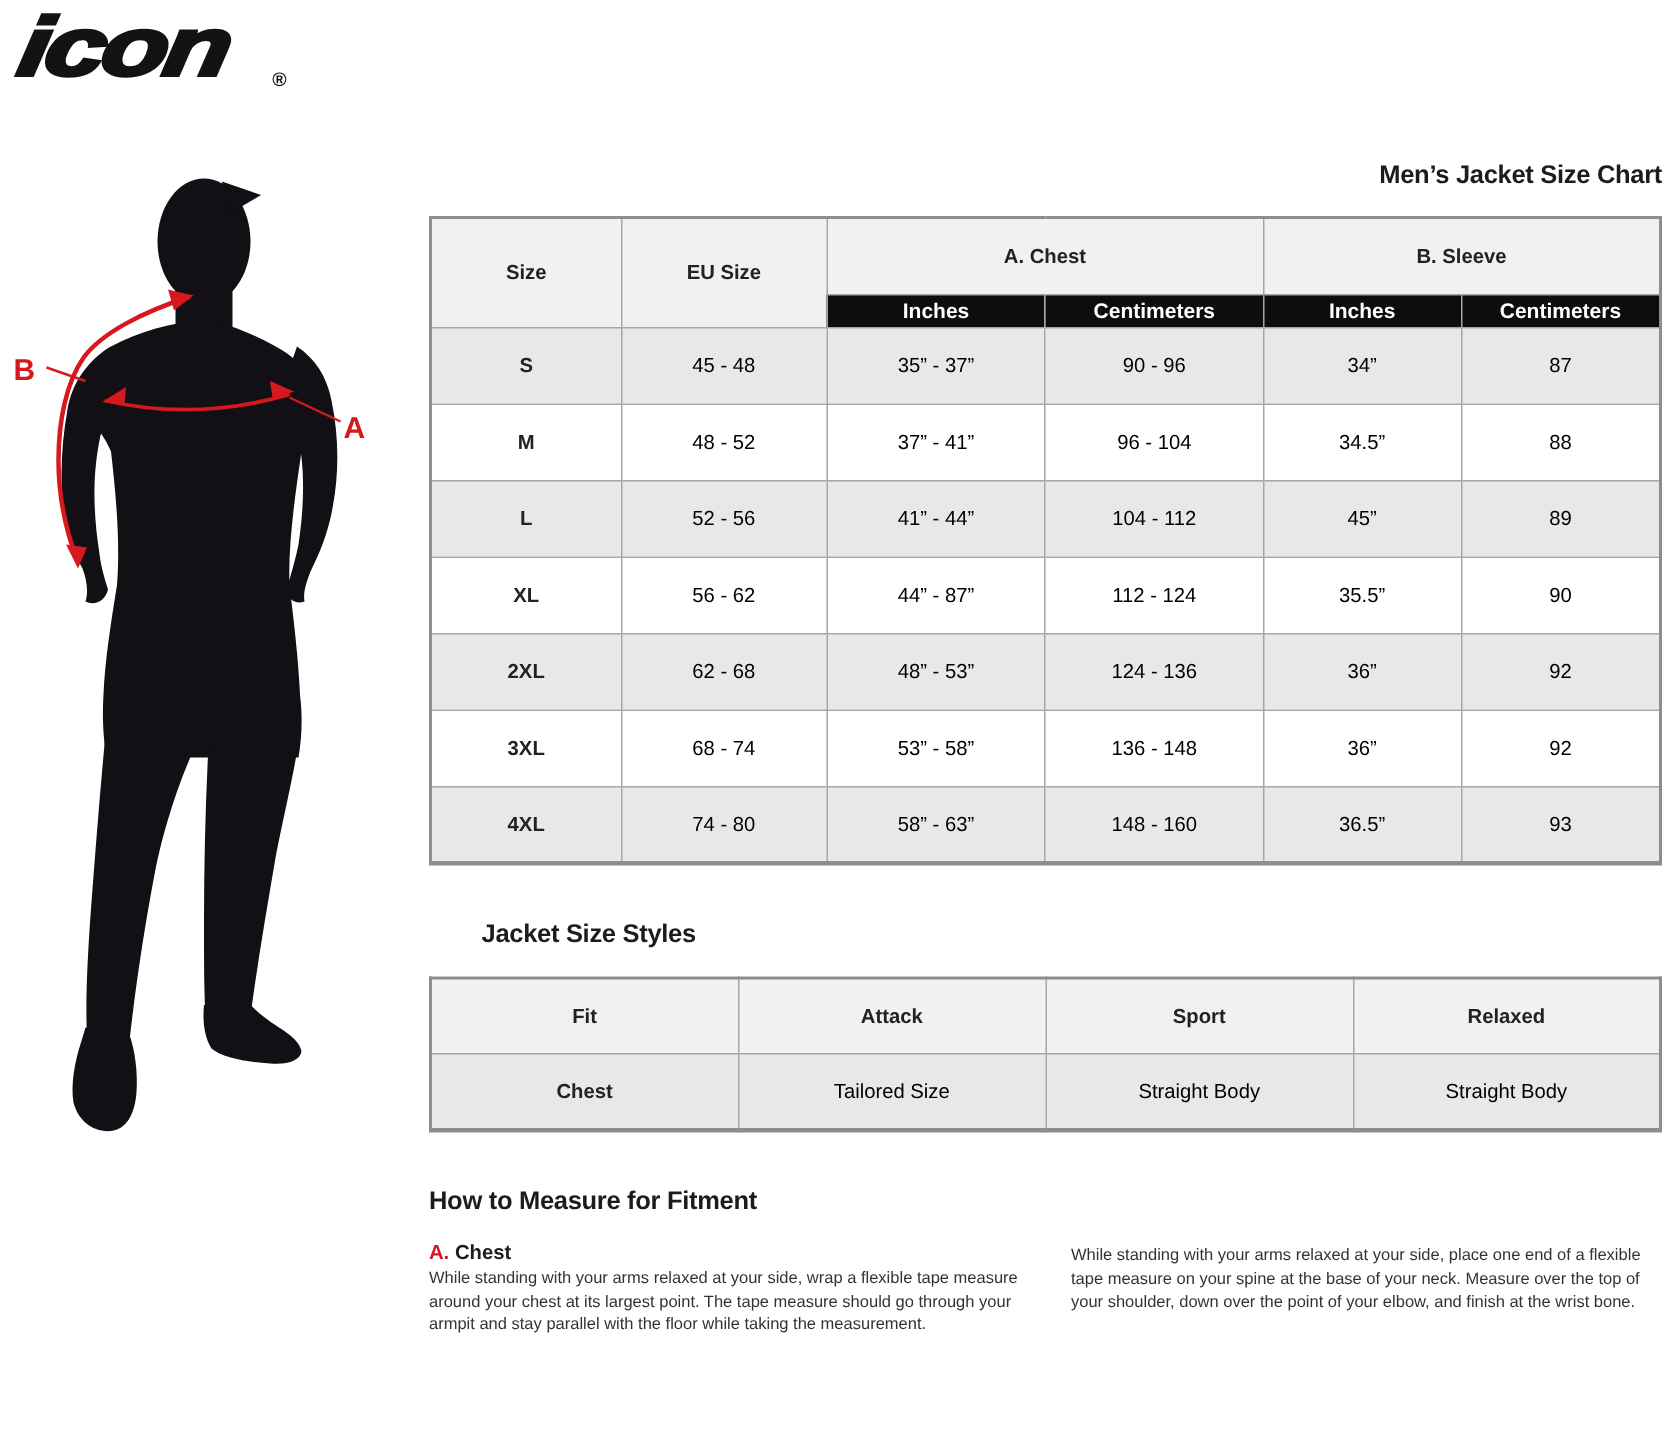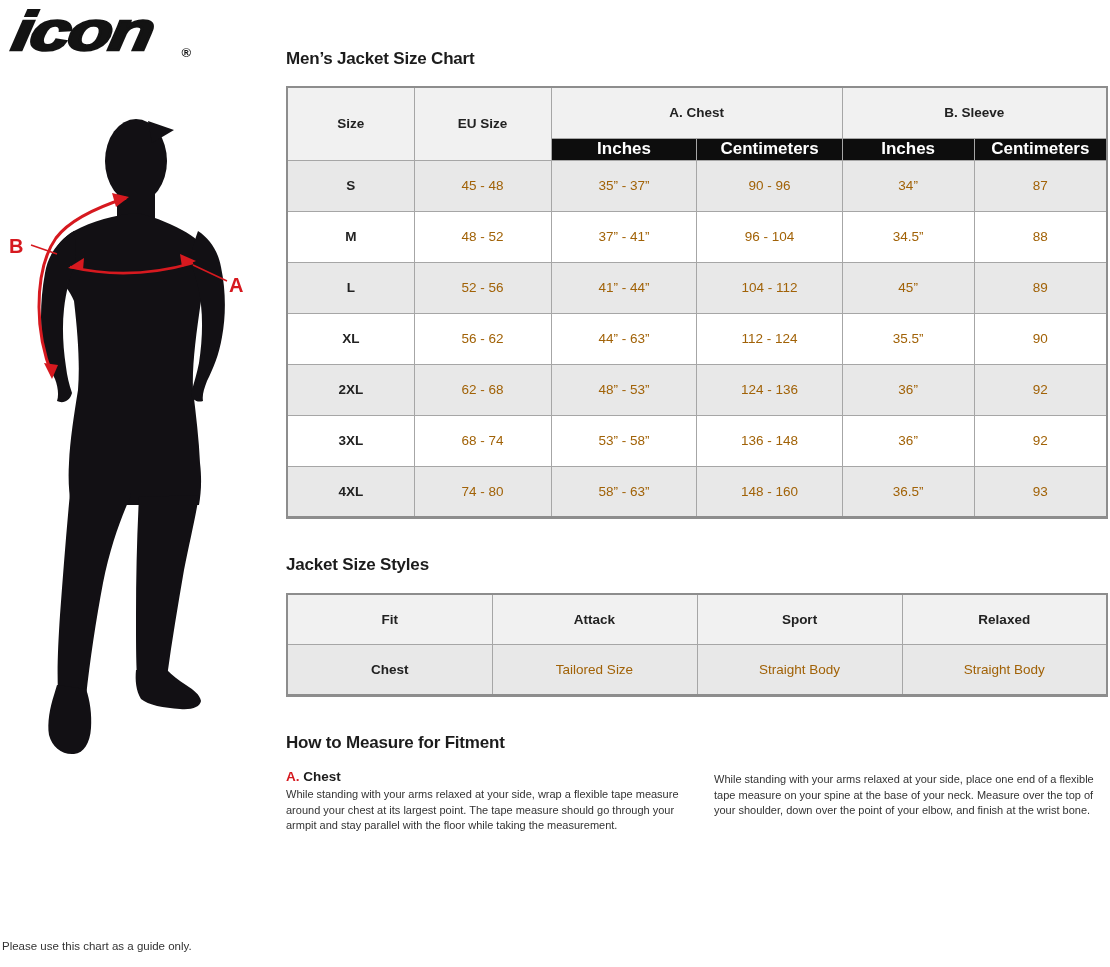--- a/index.html
+++ b/index.html
@@ -19,35 +19,35 @@
   }
   .logo-reg { position: absolute; right: -78px; bottom: 6px; font-size: 13px; font-weight: bold; color: #131313; }
 
   
   .figure-svg { position: absolute; left: 0; top: 95px; width: 285px; height: 690px; }
   .fig-label { font-weight: bold; font-size: 20px; }
 
   
   .content { position: absolute; left: 286px; top: 0; width: 822px; }
   h2.sec-title { font-size: 17px; font-weight: bold; color: #1c1c1c; letter-spacing: -0.2px; }
-  .t1-title { margin-top: 49px; }
+  .t1-title { margin-top: 107px; text-align: right; }
   .t1 { margin-top: 17px; }
-  .t2-title { margin-top: 36px; }
+  .t2-title { margin-top: 36px; margin-left: 35px; }
   .t2 { margin-top: 18px; }
   .t3-title { margin-top: 36px; font-size: 18px; }
   .measure-cols { margin-top: 16px; display: flex; justify-content: space-between; }
 
   table { width: 822px; border-collapse: collapse; table-layout: fixed;
           border: 2px solid #8d8d8d; border-bottom-width: 3px; }
   th, td { border: 1px solid #a6a6a6; text-align: center; vertical-align: middle; }
   th.hdr { background: #f1f1f1; font-size: 13.5px; font-weight: bold; color: #222; }
   .size-table .hdr-main { height: 51px; }
   .size-table .hdr-span { height: 51px; }
-  .size-table th.black { background: #0d0d0d; color: #fff; font-size: 17px; font-weight: bold; height: 22px; }
-  td { height: 51px; font-size: 13.5px; color: #a16207; background: #fff; }
+  .size-table th.black { background: #0d0d0d; color: #fff; font-size: 14px; font-weight: bold; height: 22px; }
+  td { height: 51px; font-size: 13.5px; color: #000000; background: #fff; }
   td.bold, .styles-table td.rowlabel { font-weight: bold; color: #222; }
   tr.alt td { background: #e8e8e8; }
   .styles-table th.hdr { height: 51px; }
   .styles-table td { height: 51px; }
 
   
   .measure-col h3 { font-size: 13.5px; font-weight: bold; color: #1c1c1c; }
   .measure-col .red { color: #d6191f; }
   .measure-col p { margin-top: 3px; font-size: 11px; line-height: 15.5px; color: #333; }
   .measure-col.left { width: 412px; }
@@ -159,21 +159,21 @@
           <td class="bold">L</td>
           <td>52 - 56</td>
           <td>41” - 44”</td>
           <td>104 - 112</td>
           <td>45”</td>
           <td>89</td>
         </tr>
         <tr>
           <td class="bold">XL</td>
           <td>56 - 62</td>
-          <td>44” - 63”</td>
+          <td>44” - 87”</td>
           <td>112 - 124</td>
           <td>35.5”</td>
           <td>90</td>
         </tr>
         <tr class="alt">
           <td class="bold">2XL</td>
           <td>62 - 68</td>
           <td>48” - 53”</td>
           <td>124 - 136</td>
           <td>36”</td>
@@ -233,16 +233,15 @@
         <p>While standing with your arms relaxed at your side, wrap a flexible tape measure around your chest at its largest point. The tape measure should go through your armpit and stay parallel with the floor while taking the measurement.</p>
       </div>
       <div class="measure-col right">
         <p>While standing with your arms relaxed at your side, place one end of a flexible tape measure on your spine at the base of your neck. Measure over the top of your shoulder, down over the point of your elbow, and finish at the wrist bone.</p>
       </div>
     </div>
 
   </div>
 
   <div class="disclaimer">
-    <div>Please use this chart as a guide only.</div>
   </div>
 
 </div>
 
 </body></html>

